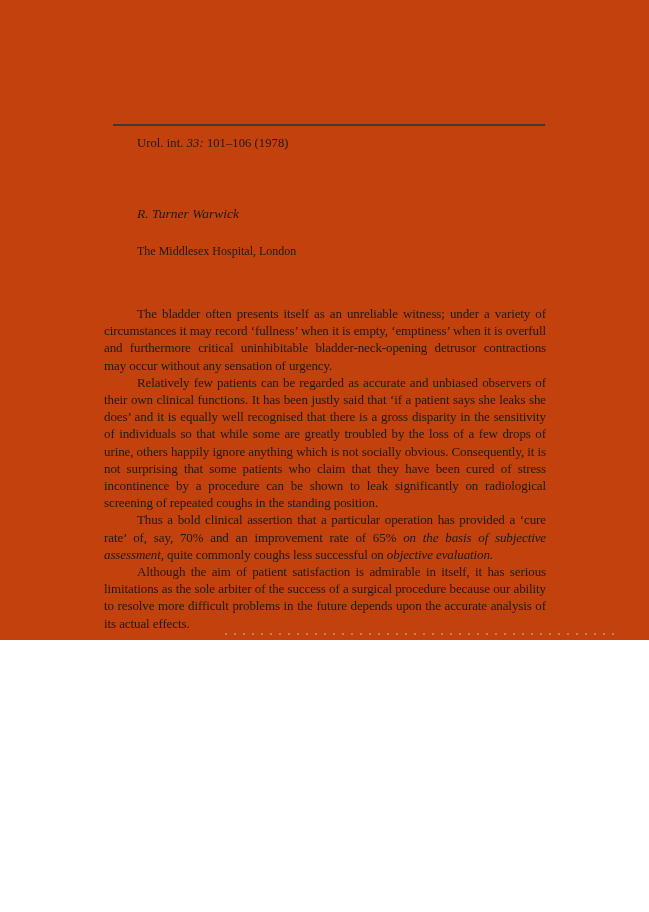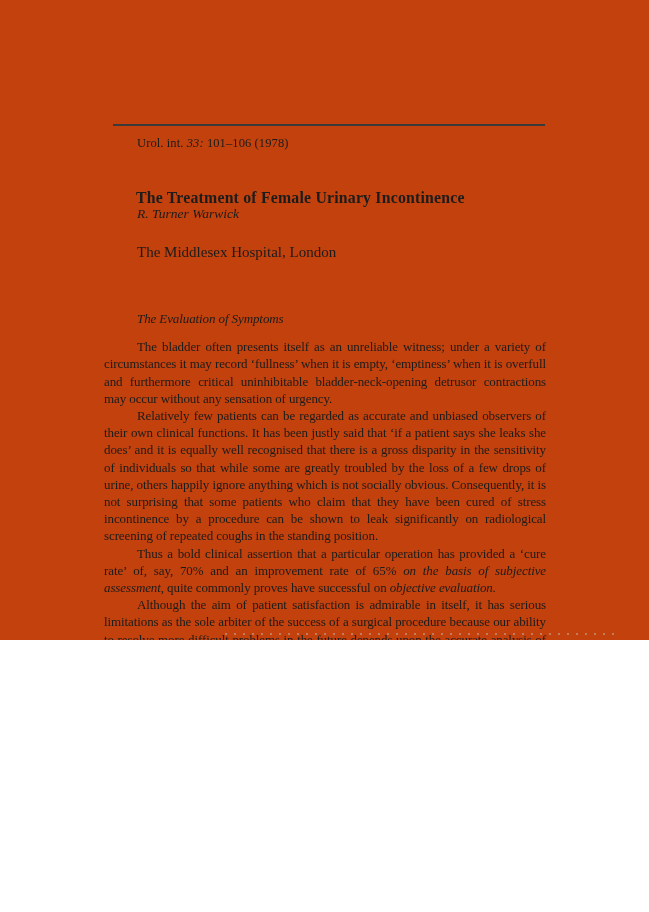--- a/index.html
+++ b/index.html
@@ -51,21 +51,21 @@
     margin: 0;
     font-size: 13.5px;
     font-style: italic;
     white-space: nowrap;
   }
   .affiliation {
     position: absolute;
     left: 137px;
     top: 244px;
     margin: 0;
-    font-size: 15px;
+    font-size: 12px;
     white-space: nowrap;
   }
   .body {
     position: absolute;
     left: 104px;
     top: 305px;
     width: 442px;
     font-size: 13px;
     line-height: 17.2px;
     text-align: justify;
@@ -96,36 +96,34 @@
 </style>
 </head>
 <body>
 
 <div class="page">
 
   <div class="rule"></div>
 
   <p class="journal-line"><span>Urol. int.</span> <em>33:</em> <span>101–106 (1978)</span></p>
 
-  <h1 class="title">The Treatment of Female Urinary Incontinence</h1>
 
   <p class="author">R. Turner Warwick</p>
 
   <p class="affiliation">The Middlesex Hospital, London</p>
 
   <div class="body">
 
 
-    <h2 class="section-heading">The Evaluation of Symptoms</h2>
 
     <p class="para">The bladder often presents itself as an unreliable witness; under a variety of circumstances it may record ‘fullness’ when it is empty, ‘emptiness’ when it is overfull and furthermore critical uninhibitable bladder-neck-opening detrusor contractions may occur without any sensation of urgency.</p>
 
     <p class="para">Relatively few patients can be regarded as accurate and unbiased observers of their own clinical functions. It has been justly said that ‘if a patient says she leaks she does’ and it is equally well recognised that there is a gross disparity in the sensitivity of individuals so that while some are greatly troubled by the loss of a few drops of urine, others happily ignore anything which is not socially obvious. Consequently, it is not surprising that some patients who claim that they have been cured of stress incontinence by a procedure can be shown to leak significantly on radiological screening of repeated coughs in the standing position.</p>
 
-    <p class="para"><span>Thus a bold clinical assertion that a particular operation has provided a ‘cure rate’ of, say, 70% and an improvement rate of 65% </span><em>on the basis of subjective assessment</em><span>, quite commonly proves have successful on </span><em>objective evaluation.</em></p>
+    <p class="para"><span>Thus a bold clinical assertion that a particular operation has provided a ‘cure rate’ of, say, 70% and an improvement rate of 65% </span><em>on the basis of subjective assessment</em><span>, quite commonly coughs less successful on </span><em>objective evaluation.</em></p>
 
     <p class="para">Although the aim of patient satisfaction is admirable in itself, it has serious limitations as the sole arbiter of the success of a surgical procedure because our ability to resolve more difficult problems in the future depends upon the accurate analysis of its actual effects.</p>
 
 
   </div>
 
   <div class="scan-noise-bottom"></div>
 
 </div>
 

